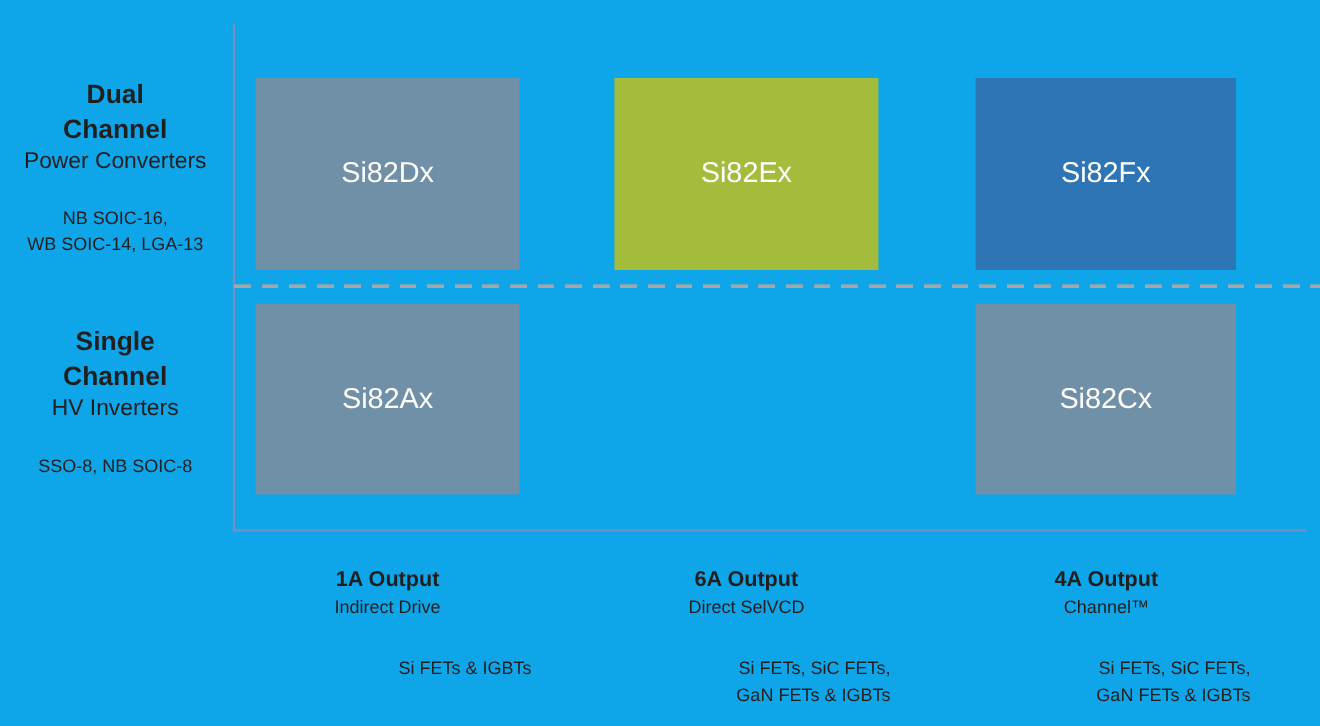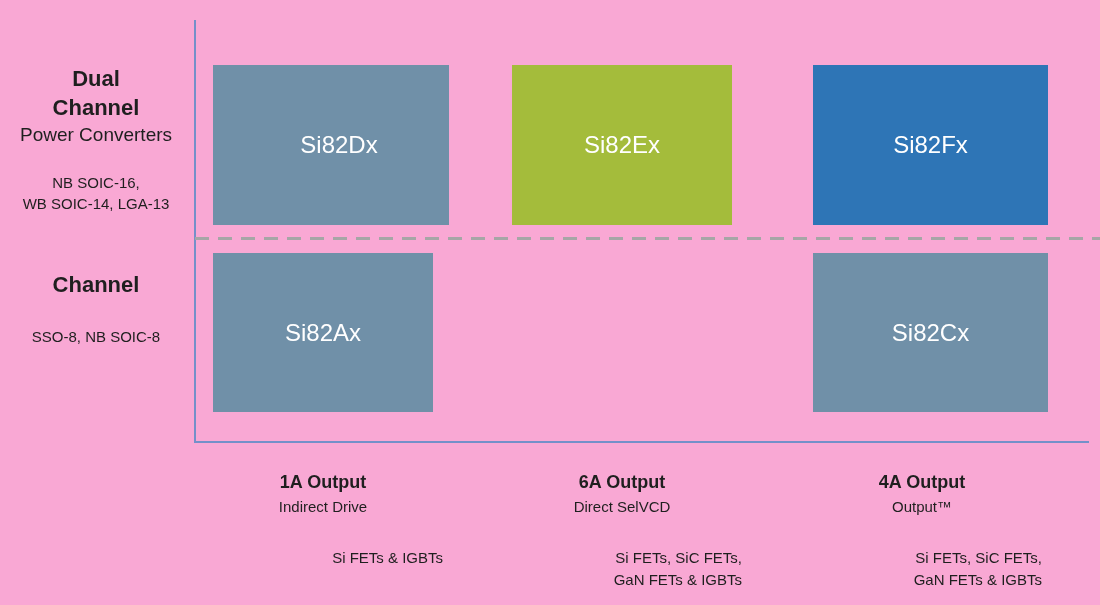--- a/index.html
+++ b/index.html
@@ -5,21 +5,21 @@
   html, body {
     margin: 0;
     padding: 0;
     background: #ffffff;
     font-family: "Liberation Sans", sans-serif;
   }
   .stage {
     position: relative;
     width: 1100px;
     height: 605px;
-    background: #f9a8d4;
+    background: #0ea5e9;
     overflow: hidden;
     color: #1f1f1f;
     text-decoration: underline;
   }
 
   
   .axis-v {
     position: absolute;
     left: 194px;
     top: 20px;
@@ -77,21 +77,21 @@
     justify-content: center;
   }
   .cell span {
     color: #ffffff;
     font-size: 24px;
   }
   .r1 { top: 65px;  height: 160px; }
   .r2 { top: 253px; height: 159px; }
   .c1 { left: 213px; width: 220px; }
   .c2 { left: 512px; width: 220px; }
-  .c3 { left: 813px; width: 235px; }
+  .c3 { left: 813px; width: 217px; }
 
   
   .col-label {
     position: absolute;
     top: 471px;
     width: 240px;
     text-align: center;
   }
   .col-label.p1 { left: 203px; }
   .col-label.p2 { left: 502px; }
@@ -129,29 +129,31 @@
     </div>
     <div class="row-subtitle">Power Converters</div>
     <div class="row-packages">
       <div>NB SOIC-16,</div>
       <div>WB SOIC-14, LGA-13</div>
     </div>
   </div>
 
   <div class="row-label" style="top:270px">
     <div class="row-title">
+      <div>Single</div>
       <div>Channel</div>
     </div>
+    <div class="row-subtitle">HV Inverters</div>
     <div class="row-packages">
       <div>SSO-8, NB SOIC-8</div>
       <div></div>
     </div>
   </div>
 
-  <div class="cell r1 c1" style="background-color: rgb(112, 144, 168); padding-left: 16px;">
+  <div class="cell r1 c1" style="background-color: rgb(112, 144, 168);">
     <span>Si82Dx</span>
   </div>
   <div class="cell r1 c2" style="background-color: rgb(164, 188, 59);">
     <span>Si82Ex</span>
   </div>
   <div class="cell r1 c3" style="background-color: rgb(46, 117, 182);">
     <span>Si82Fx</span>
   </div>
 
   <div class="cell r2 c1" style="background-color: rgb(112, 144, 168);">
@@ -174,20 +176,20 @@
     <div class="col-title">6A Output</div>
     <div class="col-subtitle">Direct SelVCD</div>
     <div class="col-devices">
       <div>Si FETs, SiC FETs,</div>
       <div>GaN FETs &amp; IGBTs</div>
     </div>
   </div>
 
   <div class="col-label p3">
     <div class="col-title">4A Output</div>
-    <div class="col-subtitle">Output™</div>
+    <div class="col-subtitle">Channel™</div>
     <div class="col-devices">
       <div>Si FETs, SiC FETs,</div>
       <div>GaN FETs &amp; IGBTs</div>
     </div>
   </div>
 
 </div>
 
 </body></html>

